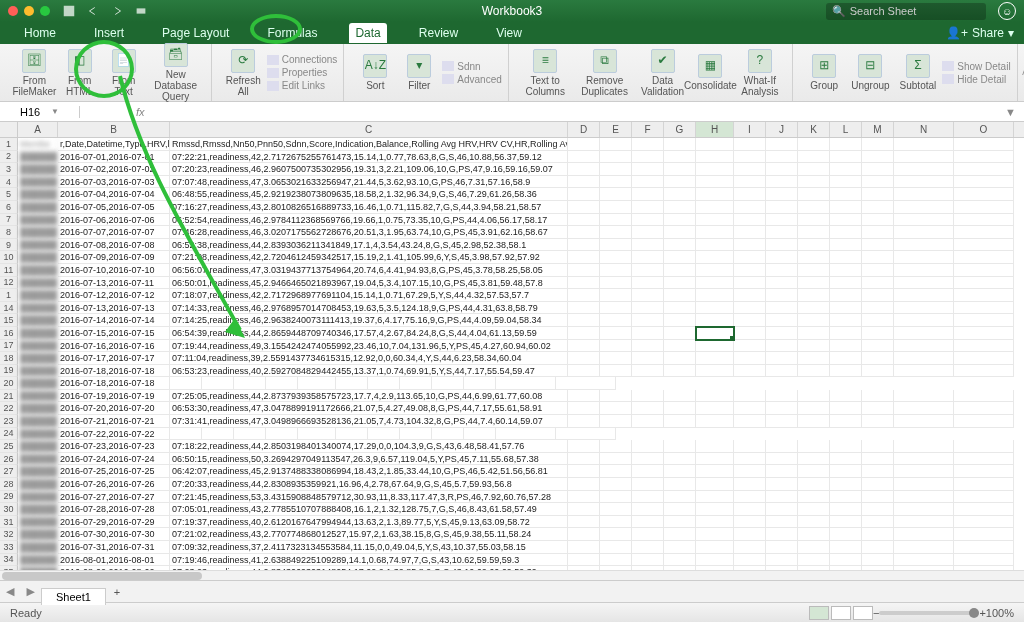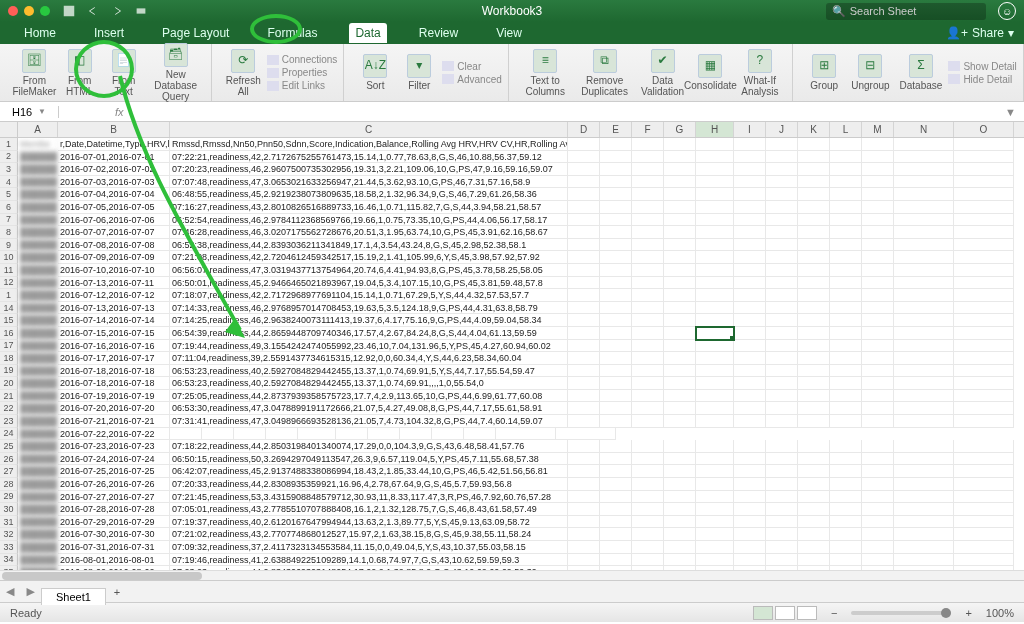--- a/index.html
+++ b/index.html
@@ -29,21 +29,21 @@
 .ribbon { height: 58px; background: linear-gradient(#f5f5f5,#eaeaea); border-bottom: 1px solid #ccc; display: flex; align-items: center; padding: 0 6px; gap: 4px; font-size: 10px; color: #555; }
 .rgroup { display:flex; flex-direction: row; align-items:center; gap:2px; padding:0 6px; border-right:1px solid #d0d0d0; height:100%; }
 .rbtn { display:flex; flex-direction:column; align-items:center; justify-content:center; gap:2px; padding:2px 4px; min-width:42px; cursor:pointer; text-align:center; line-height:1.1; }
 .rbtn .ico { width:24px; height:24px; background:#d8e5d8; border:1px solid #bcd; border-radius:2px; display:flex; align-items:center; justify-content:center; font-size:12px; color:#2a7a3f; }
 .rmini { display:flex; flex-direction:column; gap:2px; font-size:10px; color:#888; }
 .rmini span { display:flex; align-items:center; gap:3px; white-space:nowrap; }
 .rmini .mi { width:12px; height:10px; background:#dde; display:inline-block; }
 
 
 .fbar { height: 20px; border-bottom:1px solid #ccc; display:flex; align-items:center; background:#fff; }
-.namebox { width:59px; border-right:1px solid #ccc; padding:0 12px; font-size:11px; display:flex; align-items:center; justify-content:space-between; }
+.namebox { width:80px; border-right:1px solid #ccc; padding:0 20px; font-size:11px; display:flex; align-items:center; justify-content:space-between; }
 .fx { padding:0 8px; color:#888; font-style:italic;margin-left:48px; }
 .fval { flex:1; padding:0 4px; }
 
 
 .grid { position:relative; height: 448px; overflow:hidden; background:#fff; }
 .colhdrs { display:flex; background:#eee; border-bottom:1px solid #ccc; height:16px; font-size:10px; color:#555; position:sticky; top:0; }
 .corner { width:18px; border-right:1px solid #ccc; background:#eee; }
 .ch { border-right:1px solid #d4d4d4; display:flex; align-items:center; justify-content:center; background:#eee; }
 .ch.sel { background:#d4e6d4; }
 .rowhdr { width:18px; background:#eee; border-right:1px solid #ccc; display:flex; align-items:center; justify-content:center; font-size:9px; color:#555; border-bottom:1px solid #e4e4e4; }
@@ -60,21 +60,21 @@
 .wH { width:38px; }
 .wN,.wO { width:60px; }
 
 
 .sheettabs { height:22px; background:#f2f2f2; border-top:1px solid #ccc; display:flex; align-items:center; font-size:11px; }
 .navtri { padding:0 6px; color:#888; }
 .stab { padding:2px 14px; background:#fff; border:1px solid #ccc; border-bottom:none; border-radius:0 0 0 0; margin-top:7px; position:relative; top:1px; }
 .addsheet { padding:0 8px; color:#555; cursor:pointer; }
 
 
-.statusbar { height:20px; background:linear-gradient(#f5f5f5,#e5e5e5); border-top:1px solid #ccc; display:flex; align-items:center; padding:0 10px; font-size:11px; color:#555; gap:14px; }
+.statusbar { height:20px; background:linear-gradient(#f5f5f5,#e5e5e5); border-top:1px solid #ccc; display:flex; align-items:center; padding:0 10px; font-size:11px; color:#555; gap:0; }
 .statusbar .spacer { flex:1; }
 .viewbtns { display:flex; gap:2px; }
 .vb { width:20px; height:14px; border:1px solid #bbb; background:#fff; }
 .vb.active { background:#d4e6d4; }
 .zoomslider { width:100px; height:4px; background:#ccc; position:relative; border-radius:2px; }
 .zoomslider .thumb { position:absolute; right:0; top:-3px; width:10px; height:10px; background:#888; border-radius:50%; }
 
 
 .ann-circle { position:absolute; border:4px solid #2fbf3a; border-radius:50%; pointer-events:none; z-index:50; }
 .ann-arrow { position:absolute; z-index:49; pointer-events:none; }
@@ -175,21 +175,21 @@
         <div class="ico">A↓Z</div>
         <span>Sort</span>
       </div>
     <div class="rbtn">
         <div class="ico">▾</div>
         <span>Filter</span>
       </div>
     <div class="rmini">
       <span>
           <i class="mi"></i>
-          <span>Clear</span>
+          <span>Sdnn</span>
         </span>
       <span>
           <i class="mi"></i>
           <span>Advanced</span>
         </span>
     </div>
   </div>
   <div class="rgroup">
     <div class="rbtn">
         <div class="ico">≡</div>
@@ -216,21 +216,21 @@
     <div class="rbtn">
         <div class="ico">⊞</div>
         <span>Group</span>
       </div>
     <div class="rbtn">
         <div class="ico">⊟</div>
         <span>Ungroup</span>
       </div>
     <div class="rbtn">
         <div class="ico">Σ</div>
-        <span>Database</span>
+        <span>Subtotal</span>
       </div>
     <div class="rmini">
       <span>
           <i class="mi"></i>
           <span>Show Detail</span>
         </span>
       <span>
           <i class="mi"></i>
           <span>Hide Detail</span>
         </span>
@@ -608,21 +608,20 @@
         <div class="cell wK"></div>
         <div class="cell wL"></div>
         <div class="cell wM"></div>
         <div class="cell wN"></div>
         <div class="cell wO"></div>
       </div>
       <div class="row">
         <div class="rowhdr">20</div>
         <div class="cell wA colA">██████</div>
         <div class="cell wB">2016-07-18,2016-07-18</div>
-        <div class="cell wC">06:53:23,readiness,40,2.5927084829442455,13.37,1,0.74,69.91,,,,1,0,55.54,0</div>
         <div class="cell wD"></div>
         <div class="cell wE"></div>
         <div class="cell wF"></div>
         <div class="cell wG"></div>
         <div class="cell wH"></div>
         <div class="cell wI"></div>
         <div class="cell wJ"></div>
         <div class="cell wK"></div>
         <div class="cell wL"></div>
         <div class="cell wM"></div>

